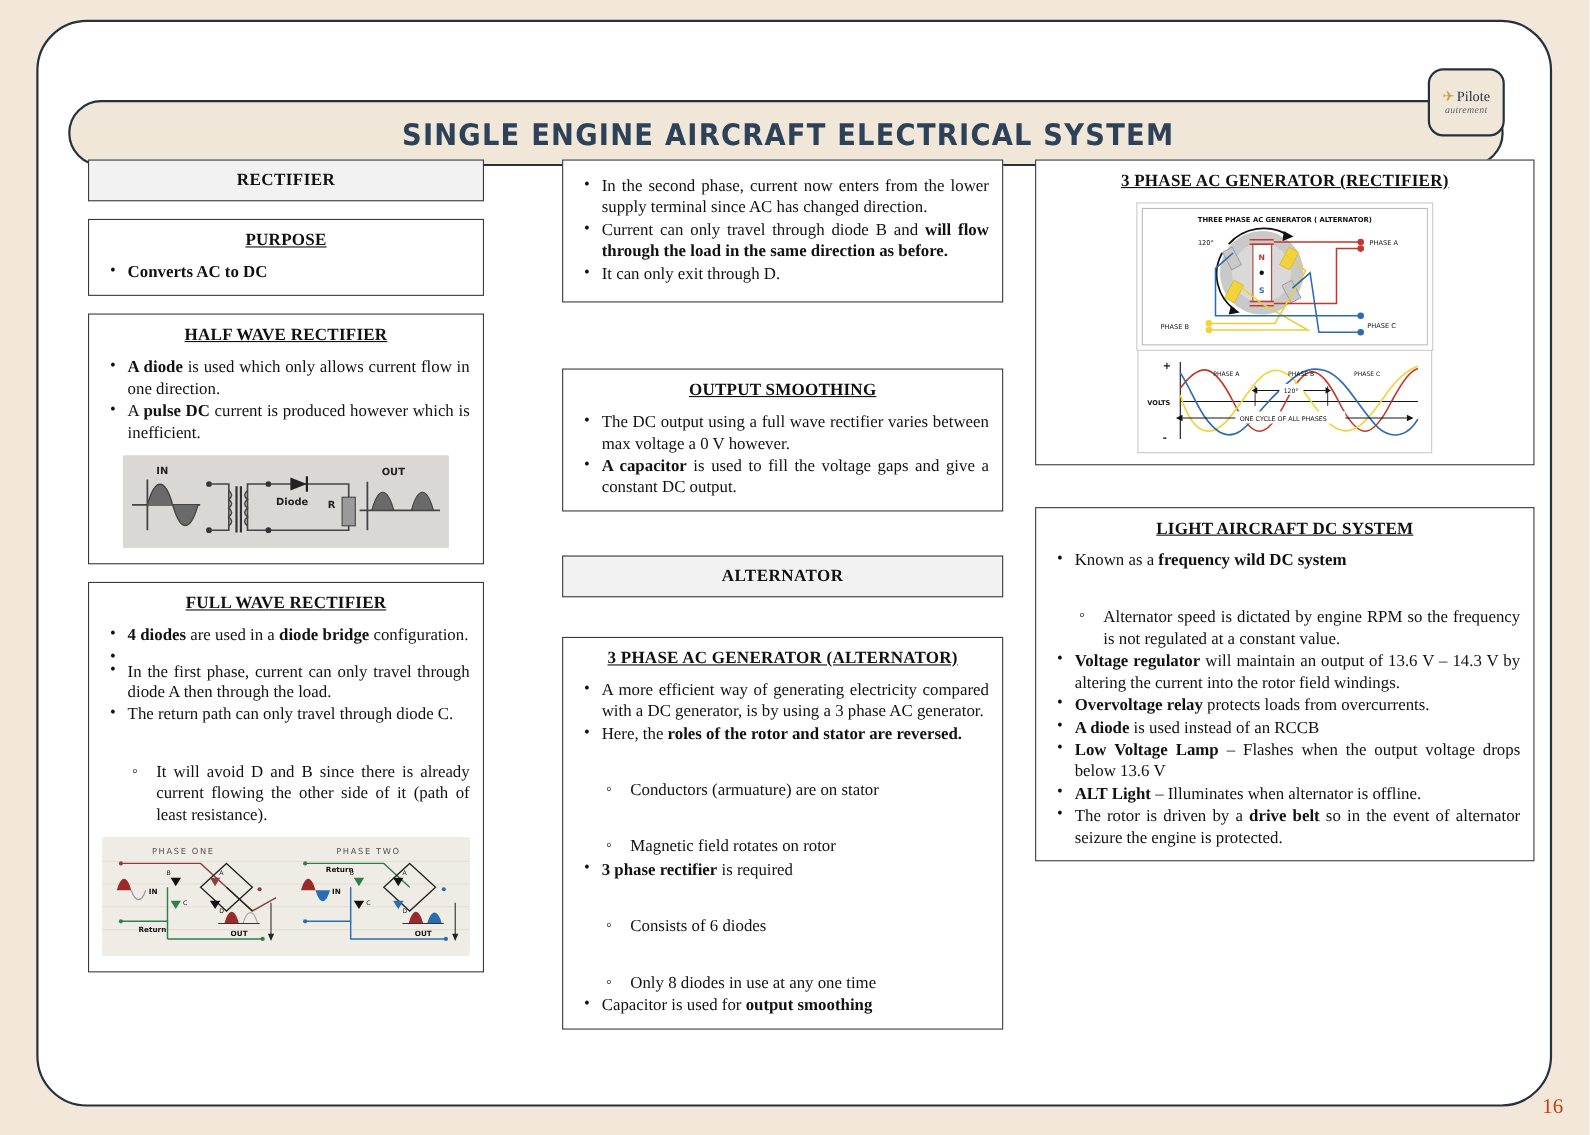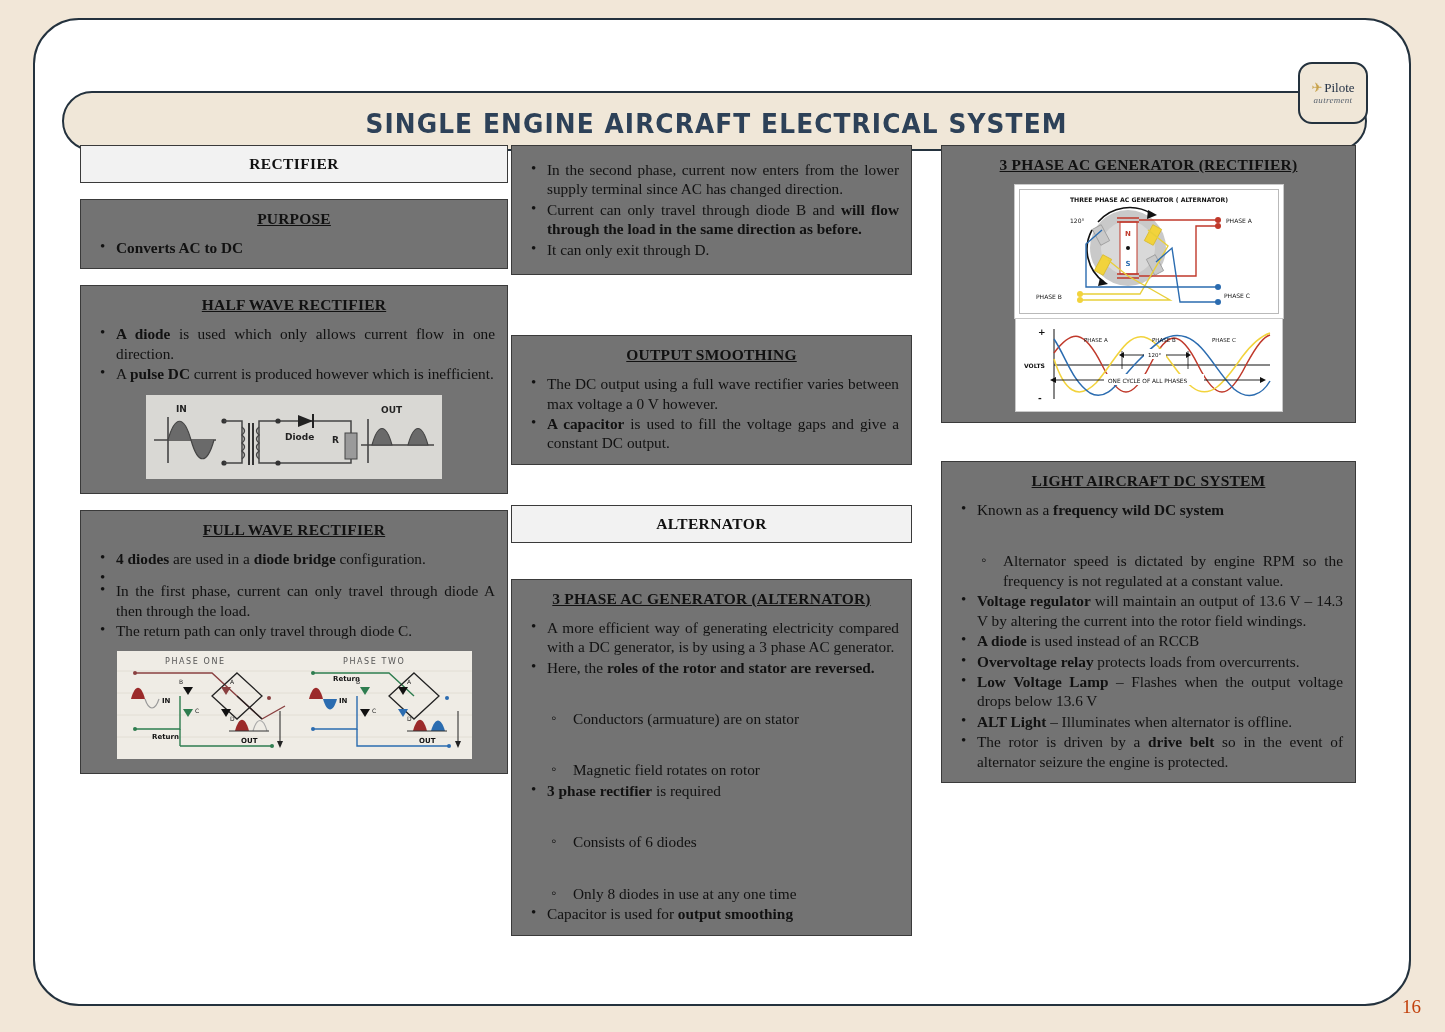--- a/index.html
+++ b/index.html
@@ -57,27 +57,27 @@
     font-size:13px;color:#223044;line-height:1;
   }
   .logo-sub{
     font-family:"Liberation Serif",serif;
     font-style:italic;font-size:9px;color:#5b6470;
     margin-top:1px;letter-spacing:.3px;
   }
 
   
   .col{position:absolute;top:145px;}
-  .col1{left:80px;width:428px;}
+  .col1{left:80px;width:360px;}
   .col2{left:511px;width:401px;}
-  .col3{left:941px;width:415px;}
+  .col3{left:941px;width:454px;}
 
   .box{
     border:1.6px solid #3a3a3a;
-    background:#737373;
+    background:#ffffff;
     box-sizing:border-box;
     margin-bottom:16px;
     padding:8px 12px 10px 12px;
   }
   .box.section{
     background:#f2f2f2;
     padding:9px 10px;
     text-align:center;
   }
   .section-title{
@@ -220,20 +220,23 @@
       </div>
     </div>
 
     <div class="box">
       <div class="box-head">FULL WAVE RECTIFIER</div>
       <ul class="lst">
         <li><b>4 diodes</b><span> are used in a </span><b>diode bridge</b><span> configuration.</span></li>
         <li class="gapli" style="height:11px;list-style:none;padding:0"></li>
         <li><span>In the first phase, current can only travel through diode A then through the load.</span></li>
         <li><span>The return path can only travel through diode C.</span>
+          <ul class="sub">
+            <li>It will avoid D and B since there is already current flowing the other side of it (path of least resistance).</li>
+          </ul>
         </li>
       </ul>
       <div class="figwrap">
         <svg class="fig fig-fw" viewBox="0 0 355 108">
           <rect x="0" y="0" width="355" height="108" fill="#efece5"></rect>
 
           <g stroke="#e2ded4" stroke-width="1">
             <line x1="0" y1="20" x2="355" y2="20"></line>
               <line x1="0" y1="42" x2="355" y2="42"></line>
             <line x1="0" y1="64" x2="355" y2="64"></line>
@@ -466,22 +469,22 @@
 
     <div class="box">
       <div class="box-head">LIGHT AIRCRAFT DC SYSTEM</div>
       <ul class="lst">
         <li><span>Known as a </span><b>frequency wild DC system</b>
           <ul class="sub">
             <li>Alternator speed is dictated by engine RPM so the frequency is not regulated at a constant value.</li>
           </ul>
         </li>
         <li><b>Voltage regulator</b><span> will maintain an output of 13.6 V – 14.3 V by altering the current into the rotor field windings.</span></li>
+        <li><b>Overvoltage relay</b><span> protects loads from overcurrents.</span></li>
         <li><b>A diode</b><span> is used instead of an RCCB</span></li>
-        <li><b>Overvoltage relay</b><span> protects loads from overcurrents.</span></li>
         <li><b>Low Voltage Lamp</b><span> – Flashes when the output voltage drops below 13.6 V</span></li>
         <li><b>ALT Light</b><span> – Illuminates when alternator is offline.</span></li>
         <li><span>The rotor is driven by a </span><b>drive belt</b><span> so in the event of alternator seizure the engine is protected.</span></li>
       </ul>
     </div>
   </div>
 
   <div class="pagenum">16</div>
 </div>
 

